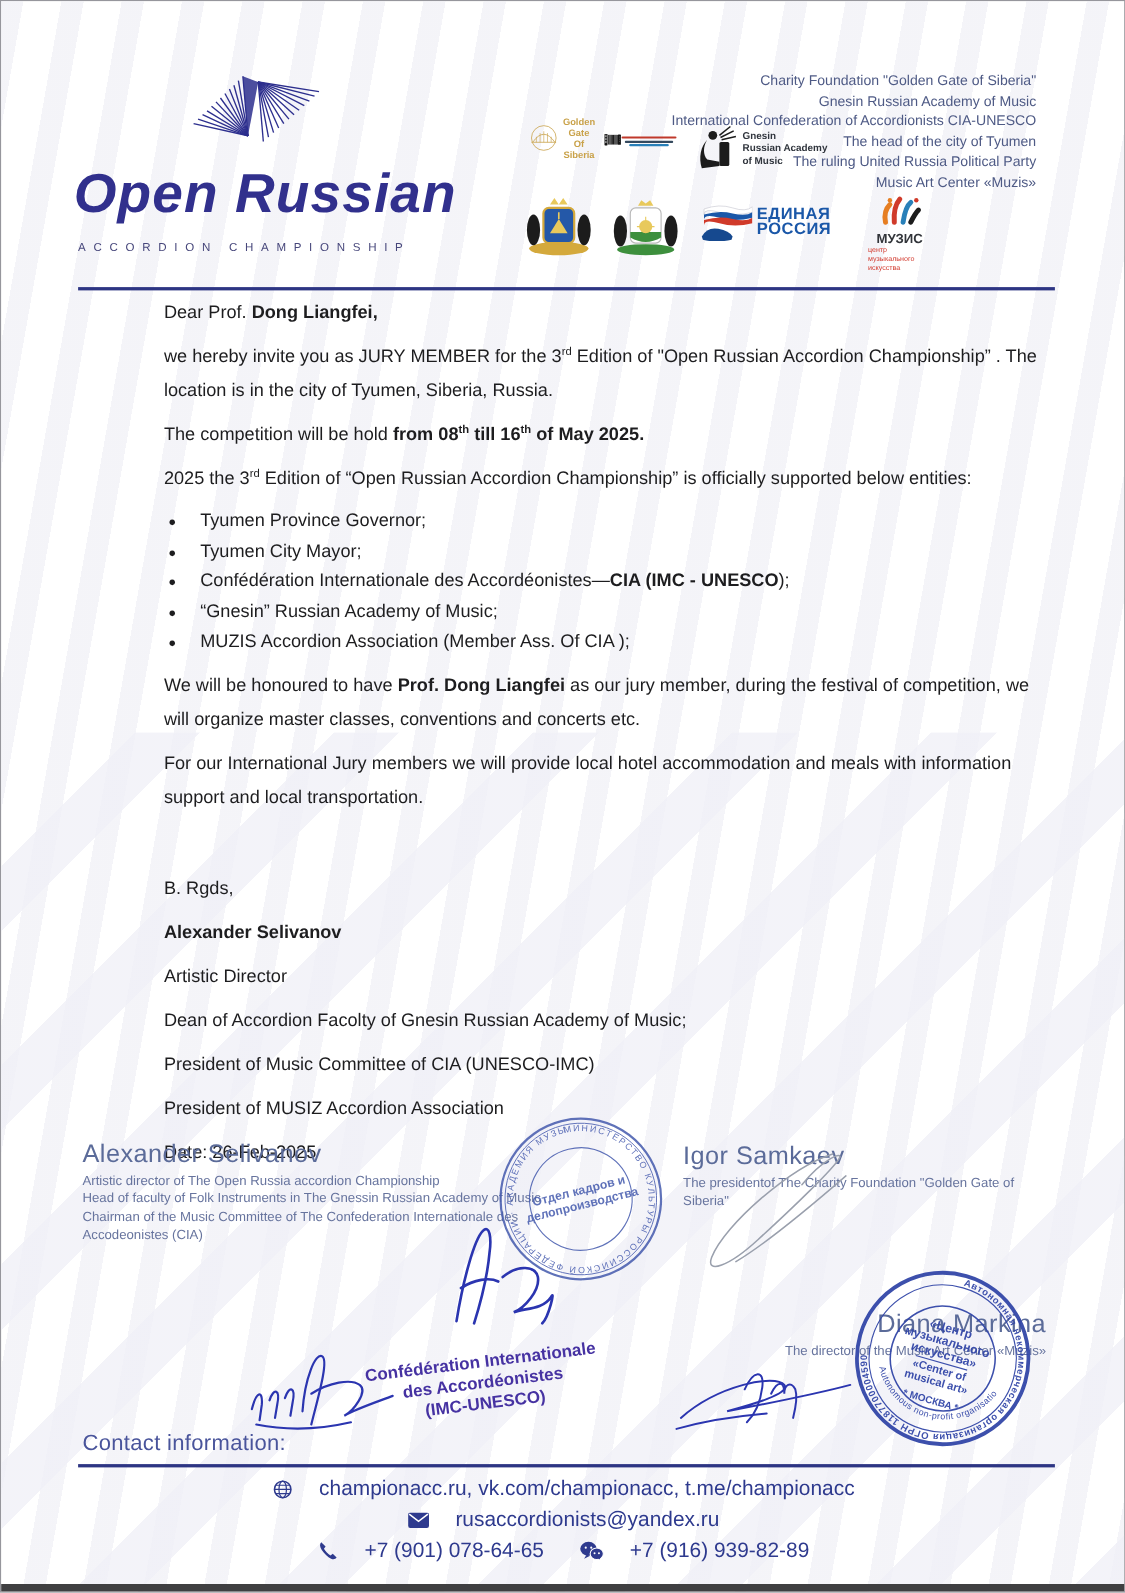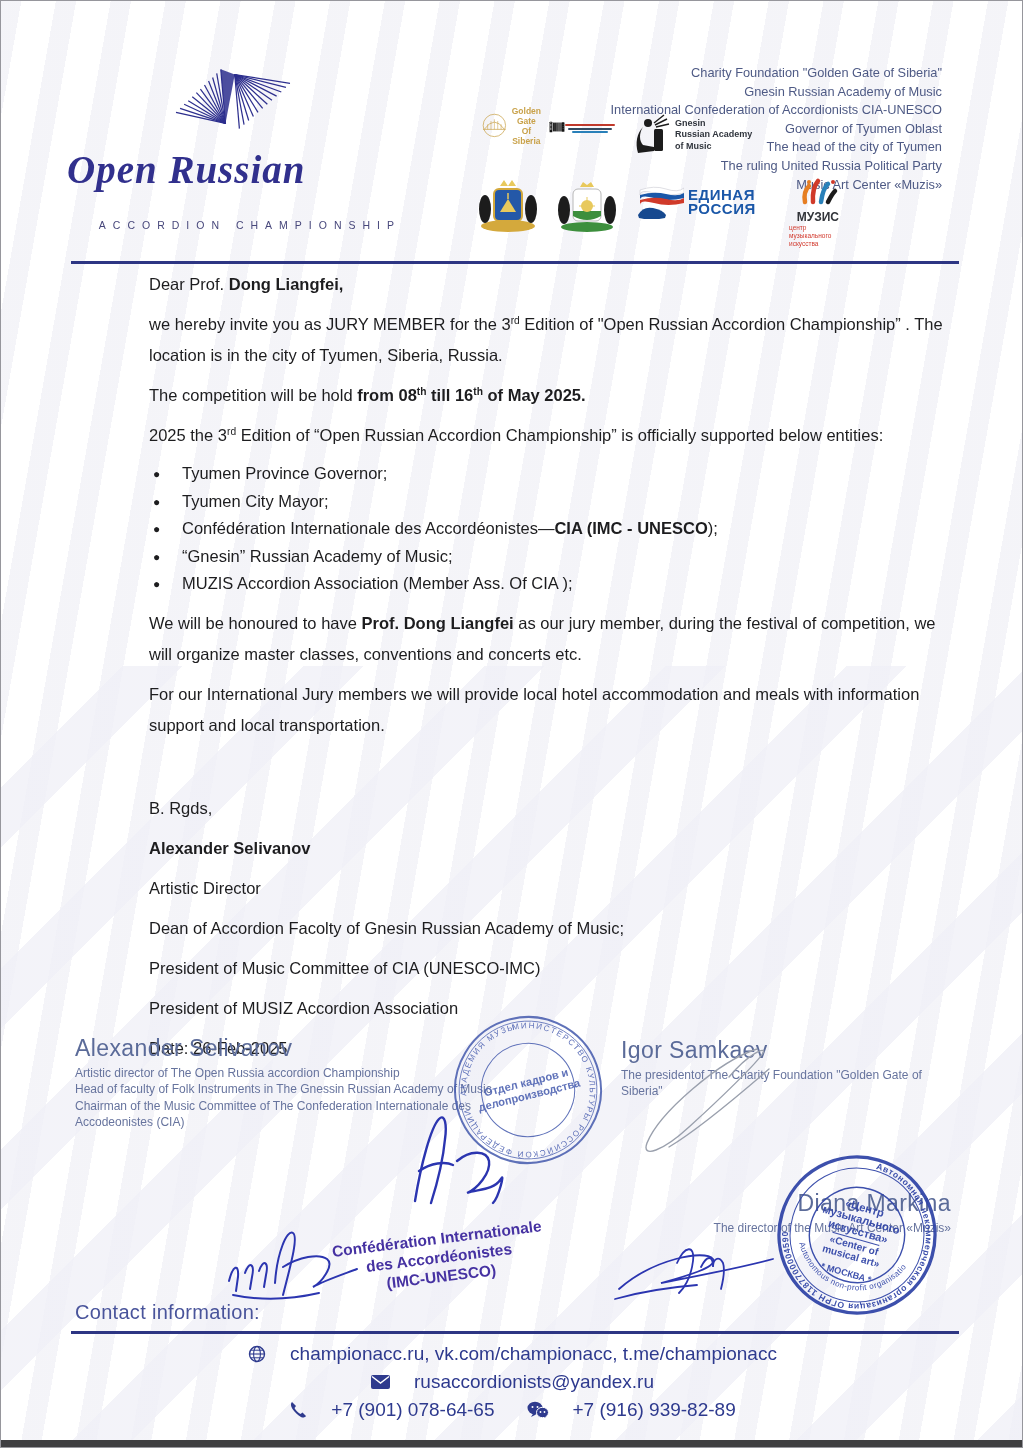--- a/index.html
+++ b/index.html
@@ -15,24 +15,24 @@
   }
   .page::after{ 
     content:"";position:absolute;left:0;right:0;top:46%;bottom:0;
     background:repeating-linear-gradient(135deg,transparent 0 86px,#f0f0f7 86px 128px);
     opacity:.8;pointer-events:none;
   }
   .z{position:absolute;z-index:2;}
 
   
   .fan-svg{left:168px;top:60px;width:128px;height:76px;}
-  .logo-title{left:66px;top:146px;width:334px;text-align:left;
-    font-family:Liberation Serif, serif;font-style:italic;font-weight:700;
-    font-size:39px;color:#31308d;letter-spacing:1px;white-space:nowrap;}
-  .logo-subtitle{left:70px;top:218px;width:330px;text-align:right;
+  .logo-title{left:66px;top:146px;width:334px;text-align:right;
+    font-family:Liberation Sans, sans-serif;font-style:italic;font-weight:700;
+    font-size:50px;color:#31308d;letter-spacing:1px;white-space:nowrap;}
+  .logo-subtitle{left:70px;top:218px;width:330px;text-align:left;
     font-size:10.5px;letter-spacing:7px;color:#47477b;}
   .org-list{right:80px;top:63px;text-align:right;
     font-size:12.8px;line-height:18.6px;color:#4e5a85;}
   .logo-block{display:flex;flex-direction:row;align-items:center;}
   .gg{left:476px;top:101px;width:64px;}
   .gg-cap{font-size:8.5px;font-weight:bold;color:#c9a24a;text-align:center;line-height:1.2;}
   .acc{left:548px;top:104px;width:66px;}
   .acc-cap{width:52px;margin-top:3px;}
   .acc-cap div{height:2px;margin:1.5px auto;border-radius:1px;}
   .gnesin{left:633px;top:112px;display:flex;align-items:center;gap:5px;}
@@ -120,21 +120,20 @@
     </g>
     <path d="M97 97 L89 4 L113 13 Z" fill="#2d2f8e" opacity=".85"></path>
   </svg>
   <div class="z logo-title">Open Russian</div>
   <div class="z logo-subtitle">ACCORDION CHAMPIONSHIP</div>
 
   <div class="z org-list">
     <div>Charity Foundation "Golden Gate of Siberia"</div>
     <div>Gnesin Russian Academy of Music</div>
     <div>International Confederation of Accordionists CIA-UNESCO</div>
-    <div>Governor of Tyumen Oblast</div>
     <div>The head of the city of Tyumen</div>
     <div>The ruling United Russia Political Party</div>
     <div>Music Art Center «Muzis»</div>
   </div>
 
   <div class="z logo-block gg">
     <svg width="62" height="48" viewBox="0 0 62 48">
       <circle cx="31" cy="23" r="20" fill="none" stroke="#c9a24a" stroke-width="1.3"></circle>
       <path d="M13 30 Q31 4 49 30" fill="none" stroke="#c9a24a" stroke-width="1.3"></path>
       <line x1="11" y1="30" x2="51" y2="30" stroke="#c9a24a" stroke-width="1.3"></line>

